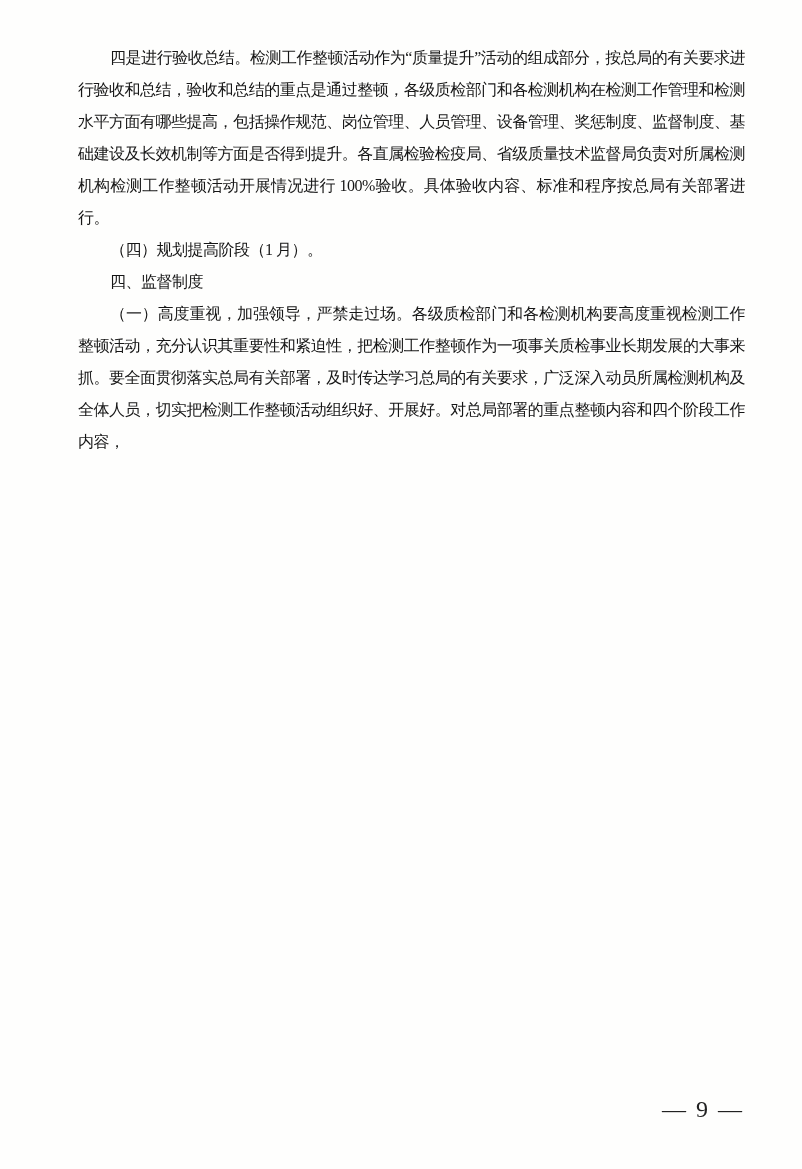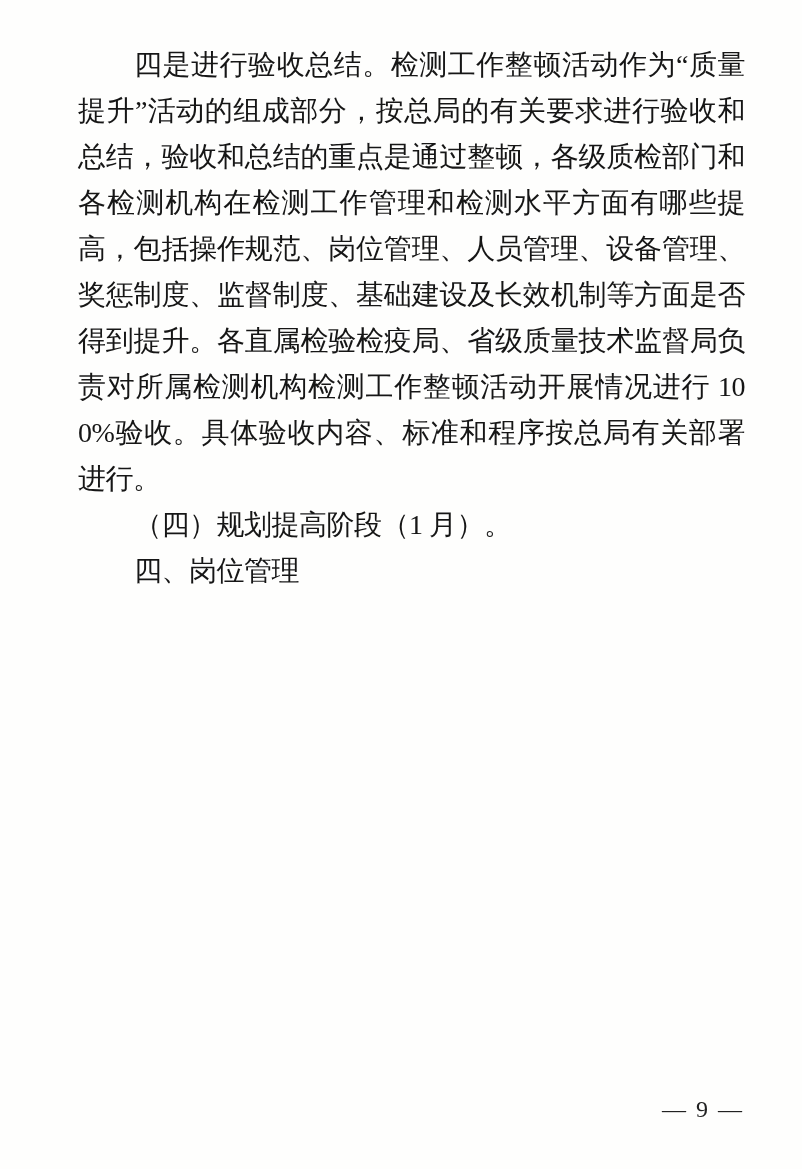--- a/index.html
+++ b/index.html
@@ -18,22 +18,22 @@
   }
   .doc-body {
     position: absolute;
     top: 42px;
     left: 78px;
     width: 667px;
   }
   .doc-body p {
     margin: 0;
     padding: 0;
-    font-size: 28px;
-    line-height: 46px;
+    font-size: 16px;
+    line-height: 32px;
     letter-spacing: -0.5px;
     text-align: justify;
     text-indent: 2em;
     word-break: break-all;
   }
   .doc-body p.section-heading {
     text-align: left;
   }
   .page-footer {
     position: absolute;
@@ -45,16 +45,17 @@
     color: #222222;
   }
 </style>
 </head>
 <body>
 
 <div class="page">
   <div class="doc-body">
     <p>四是进行验收总结。检测工作整顿活动作为“质量提升”活动的组成部分，按总局的有关要求进行验收和总结，验收和总结的重点是通过整顿，各级质检部门和各检测机构在检测工作管理和检测水平方面有哪些提高，包括操作规范、岗位管理、人员管理、设备管理、奖惩制度、监督制度、基础建设及长效机制等方面是否得到提升。各直属检验检疫局、省级质量技术监督局负责对所属检测机构检测工作整顿活动开展情况进行 100%验收。具体验收内容、标准和程序按总局有关部署进行。</p>
     <p>（四）规划提高阶段（1 月）。</p>
-    <p class="section-heading">四、岗位管理</p>
+    <p class="section-heading">四、监督制度</p>
+    <p>（一）高度重视，加强领导，严禁走过场。各级质检部门和各检测机构要高度重视检测工作整顿活动，充分认识其重要性和紧迫性，把检测工作整顿作为一项事关质检事业长期发展的大事来抓。要全面贯彻落实总局有关部署，及时传达学习总局的有关要求，广泛深入动员所属检测机构及全体人员，切实把检测工作整顿活动组织好、开展好。对总局部署的重点整顿内容和四个阶段工作内容，</p>
   </div>
   <div class="page-footer">— 9 —</div>
 </div>
 
 </body></html>

